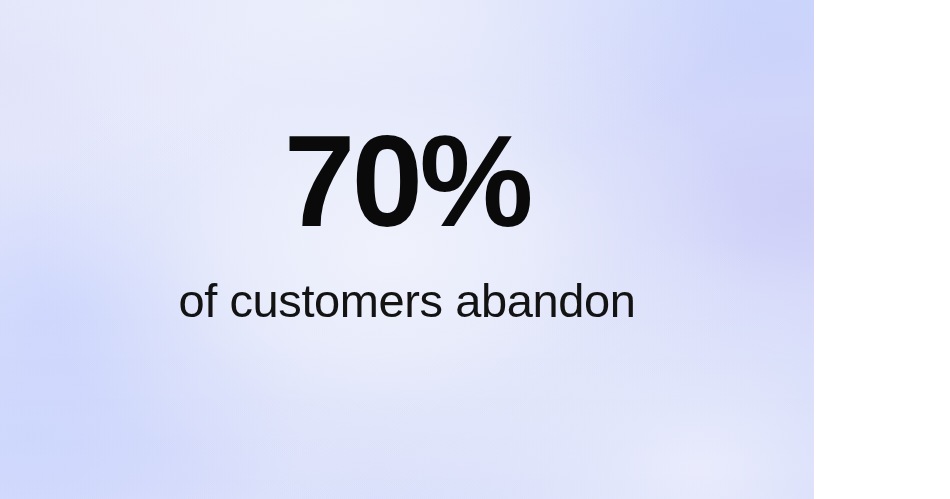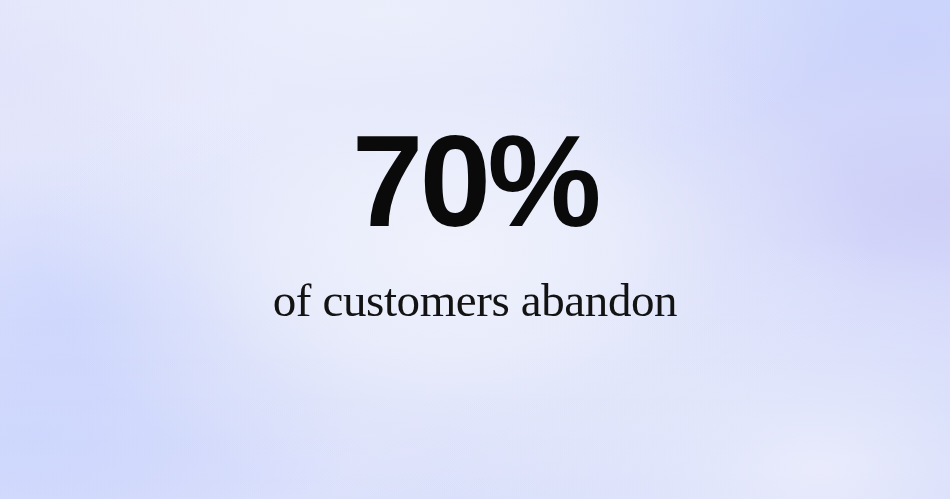--- a/index.html
+++ b/index.html
@@ -8,21 +8,21 @@
     padding: 0;
     background: #ffffff;
   }
 
   body {
     font-family: "Liberation Sans", sans-serif;
   }
 
   .stat-card {
     position: relative;
-    width: 950px;
+    width: 814px;
     height: 499px;
     overflow: hidden;
     background-color: #e4e7fb;
     display: flex;
     flex-direction: column;
     align-items: center;
     justify-content: flex-start;
   }
 
   
@@ -141,21 +141,21 @@
     transform: scaleX(0.985);
   }
 
   .stat-description {
     position: absolute;
     top: 272px;
     left: 0;
     right: 0;
     margin: 0;
     padding: 0;
-    font-family: Liberation Serif, serif;
+    font-family: Liberation Sans, sans-serif;
     font-size: 47px;
     font-weight: 400;
     letter-spacing: -0.4px;
     color: #131313;
     line-height: 57px;
   }
 
   .stat-description-line {
     display: block;
   }

